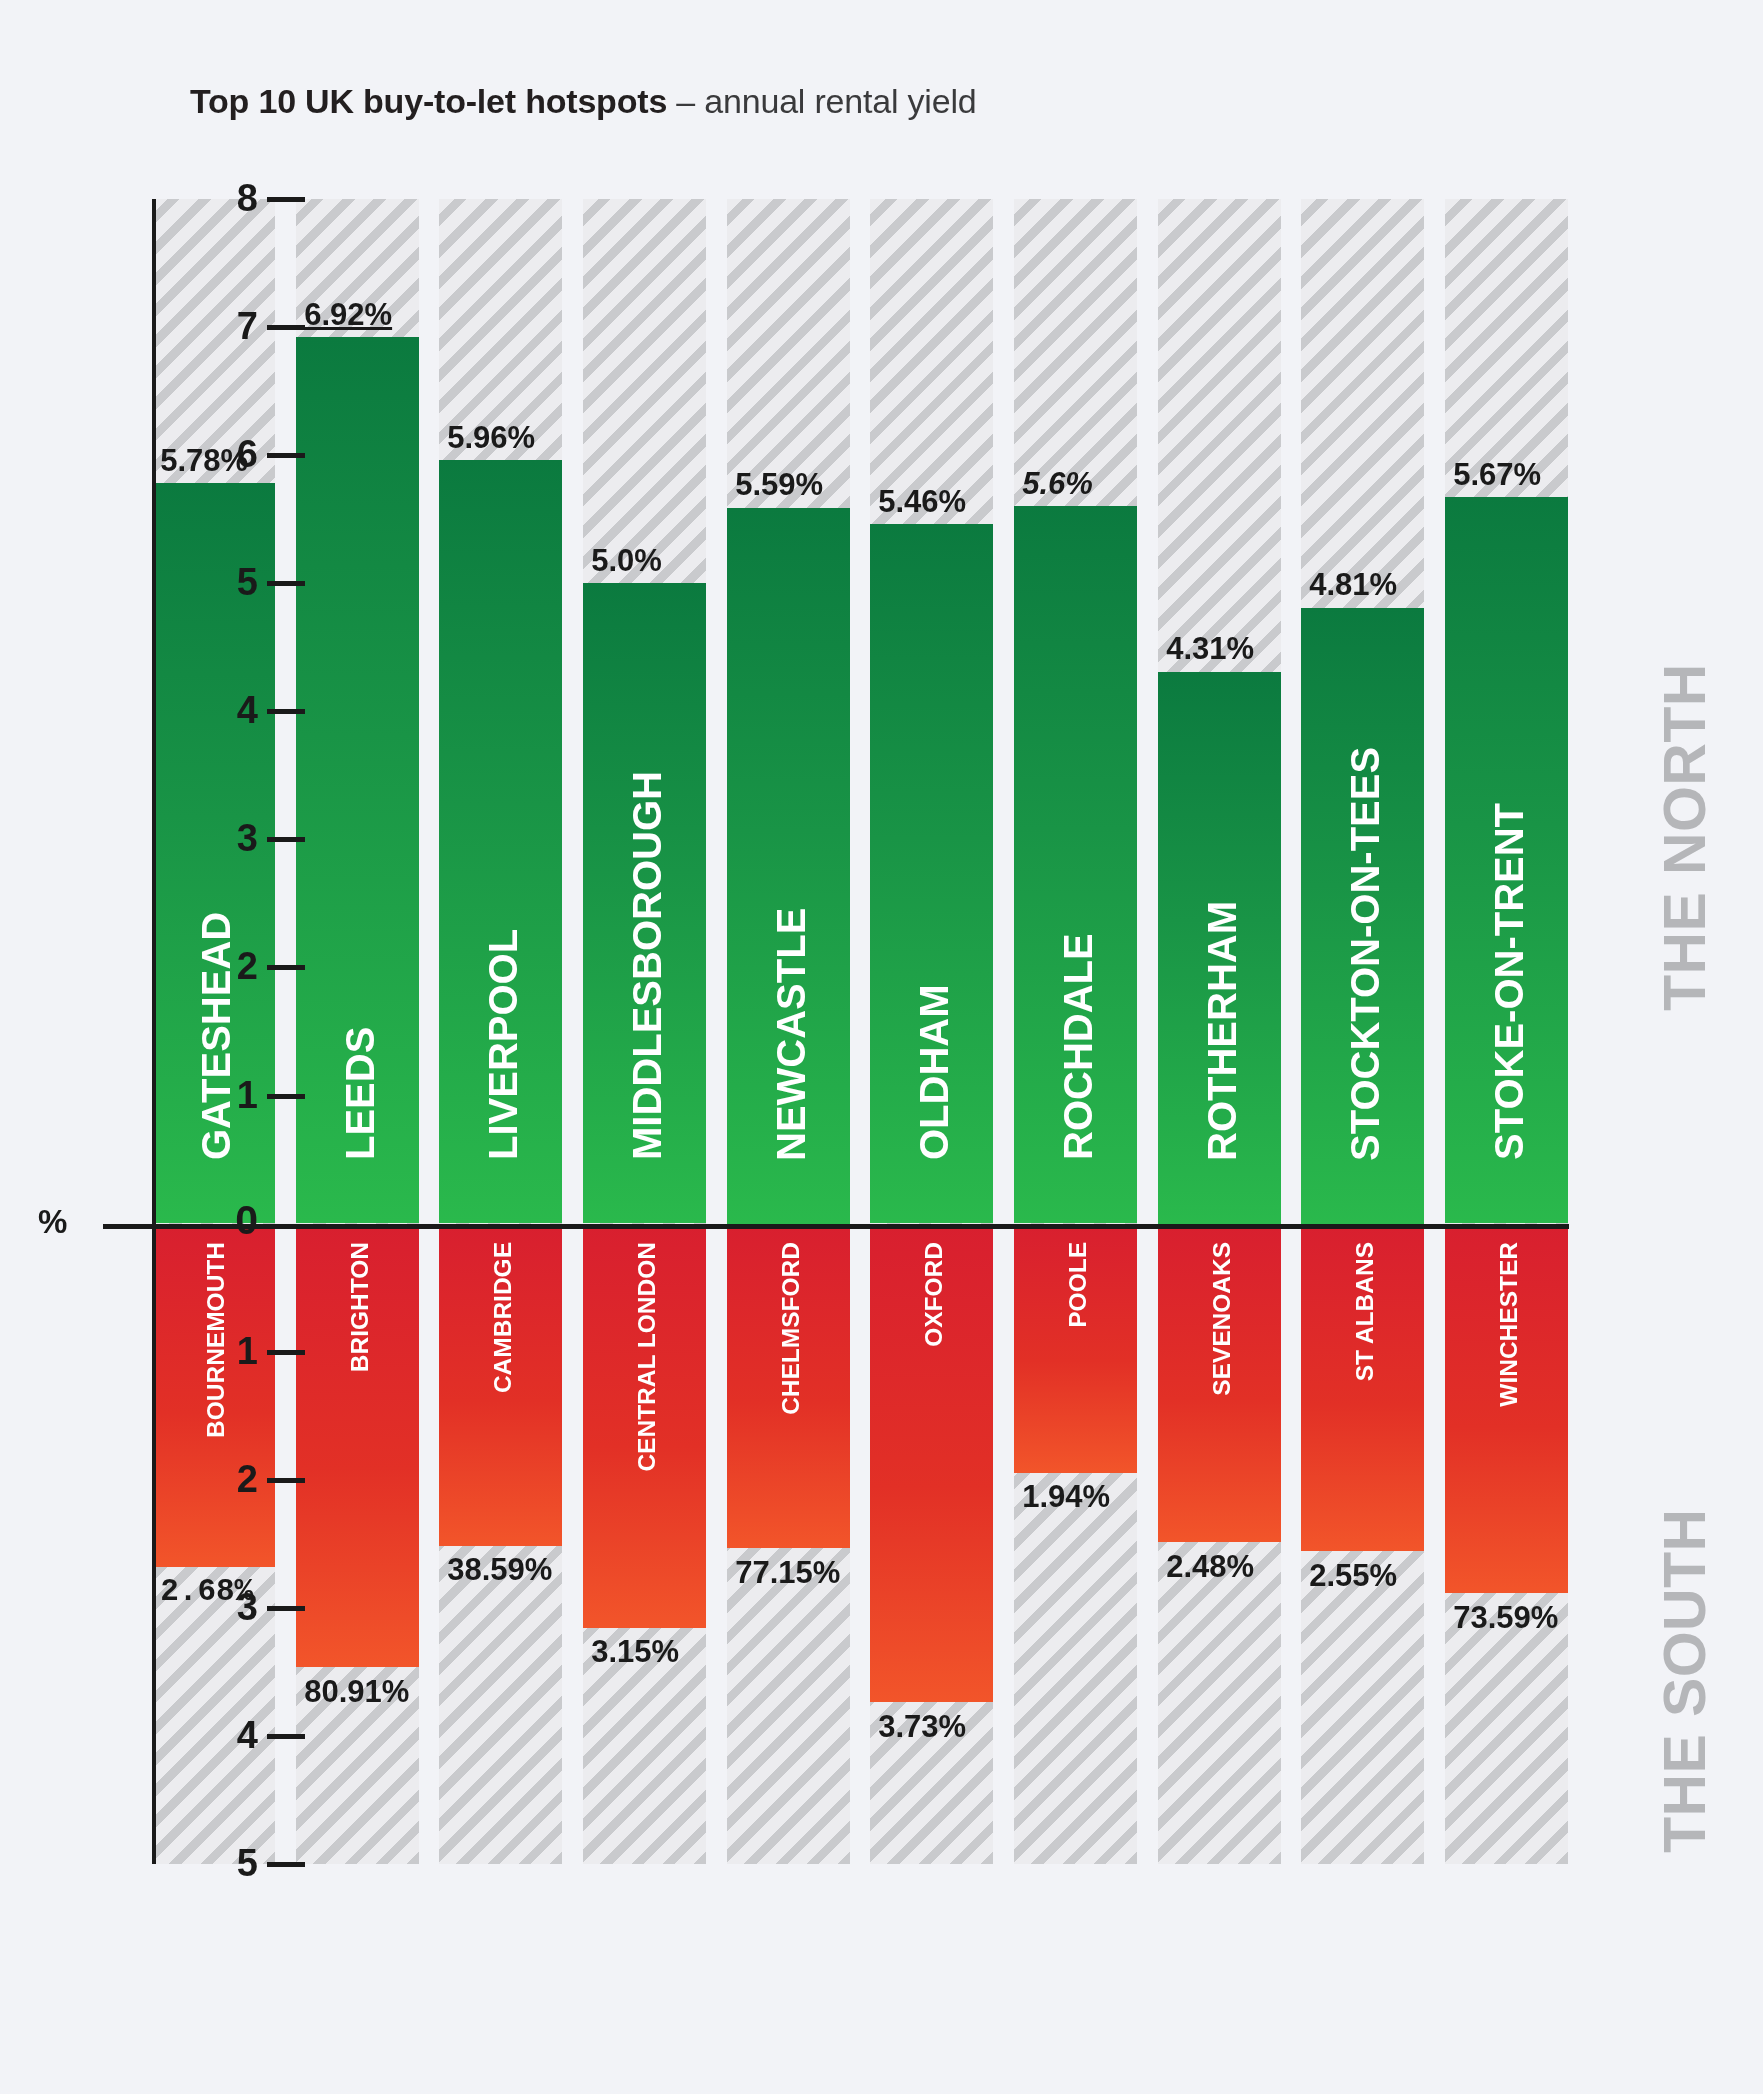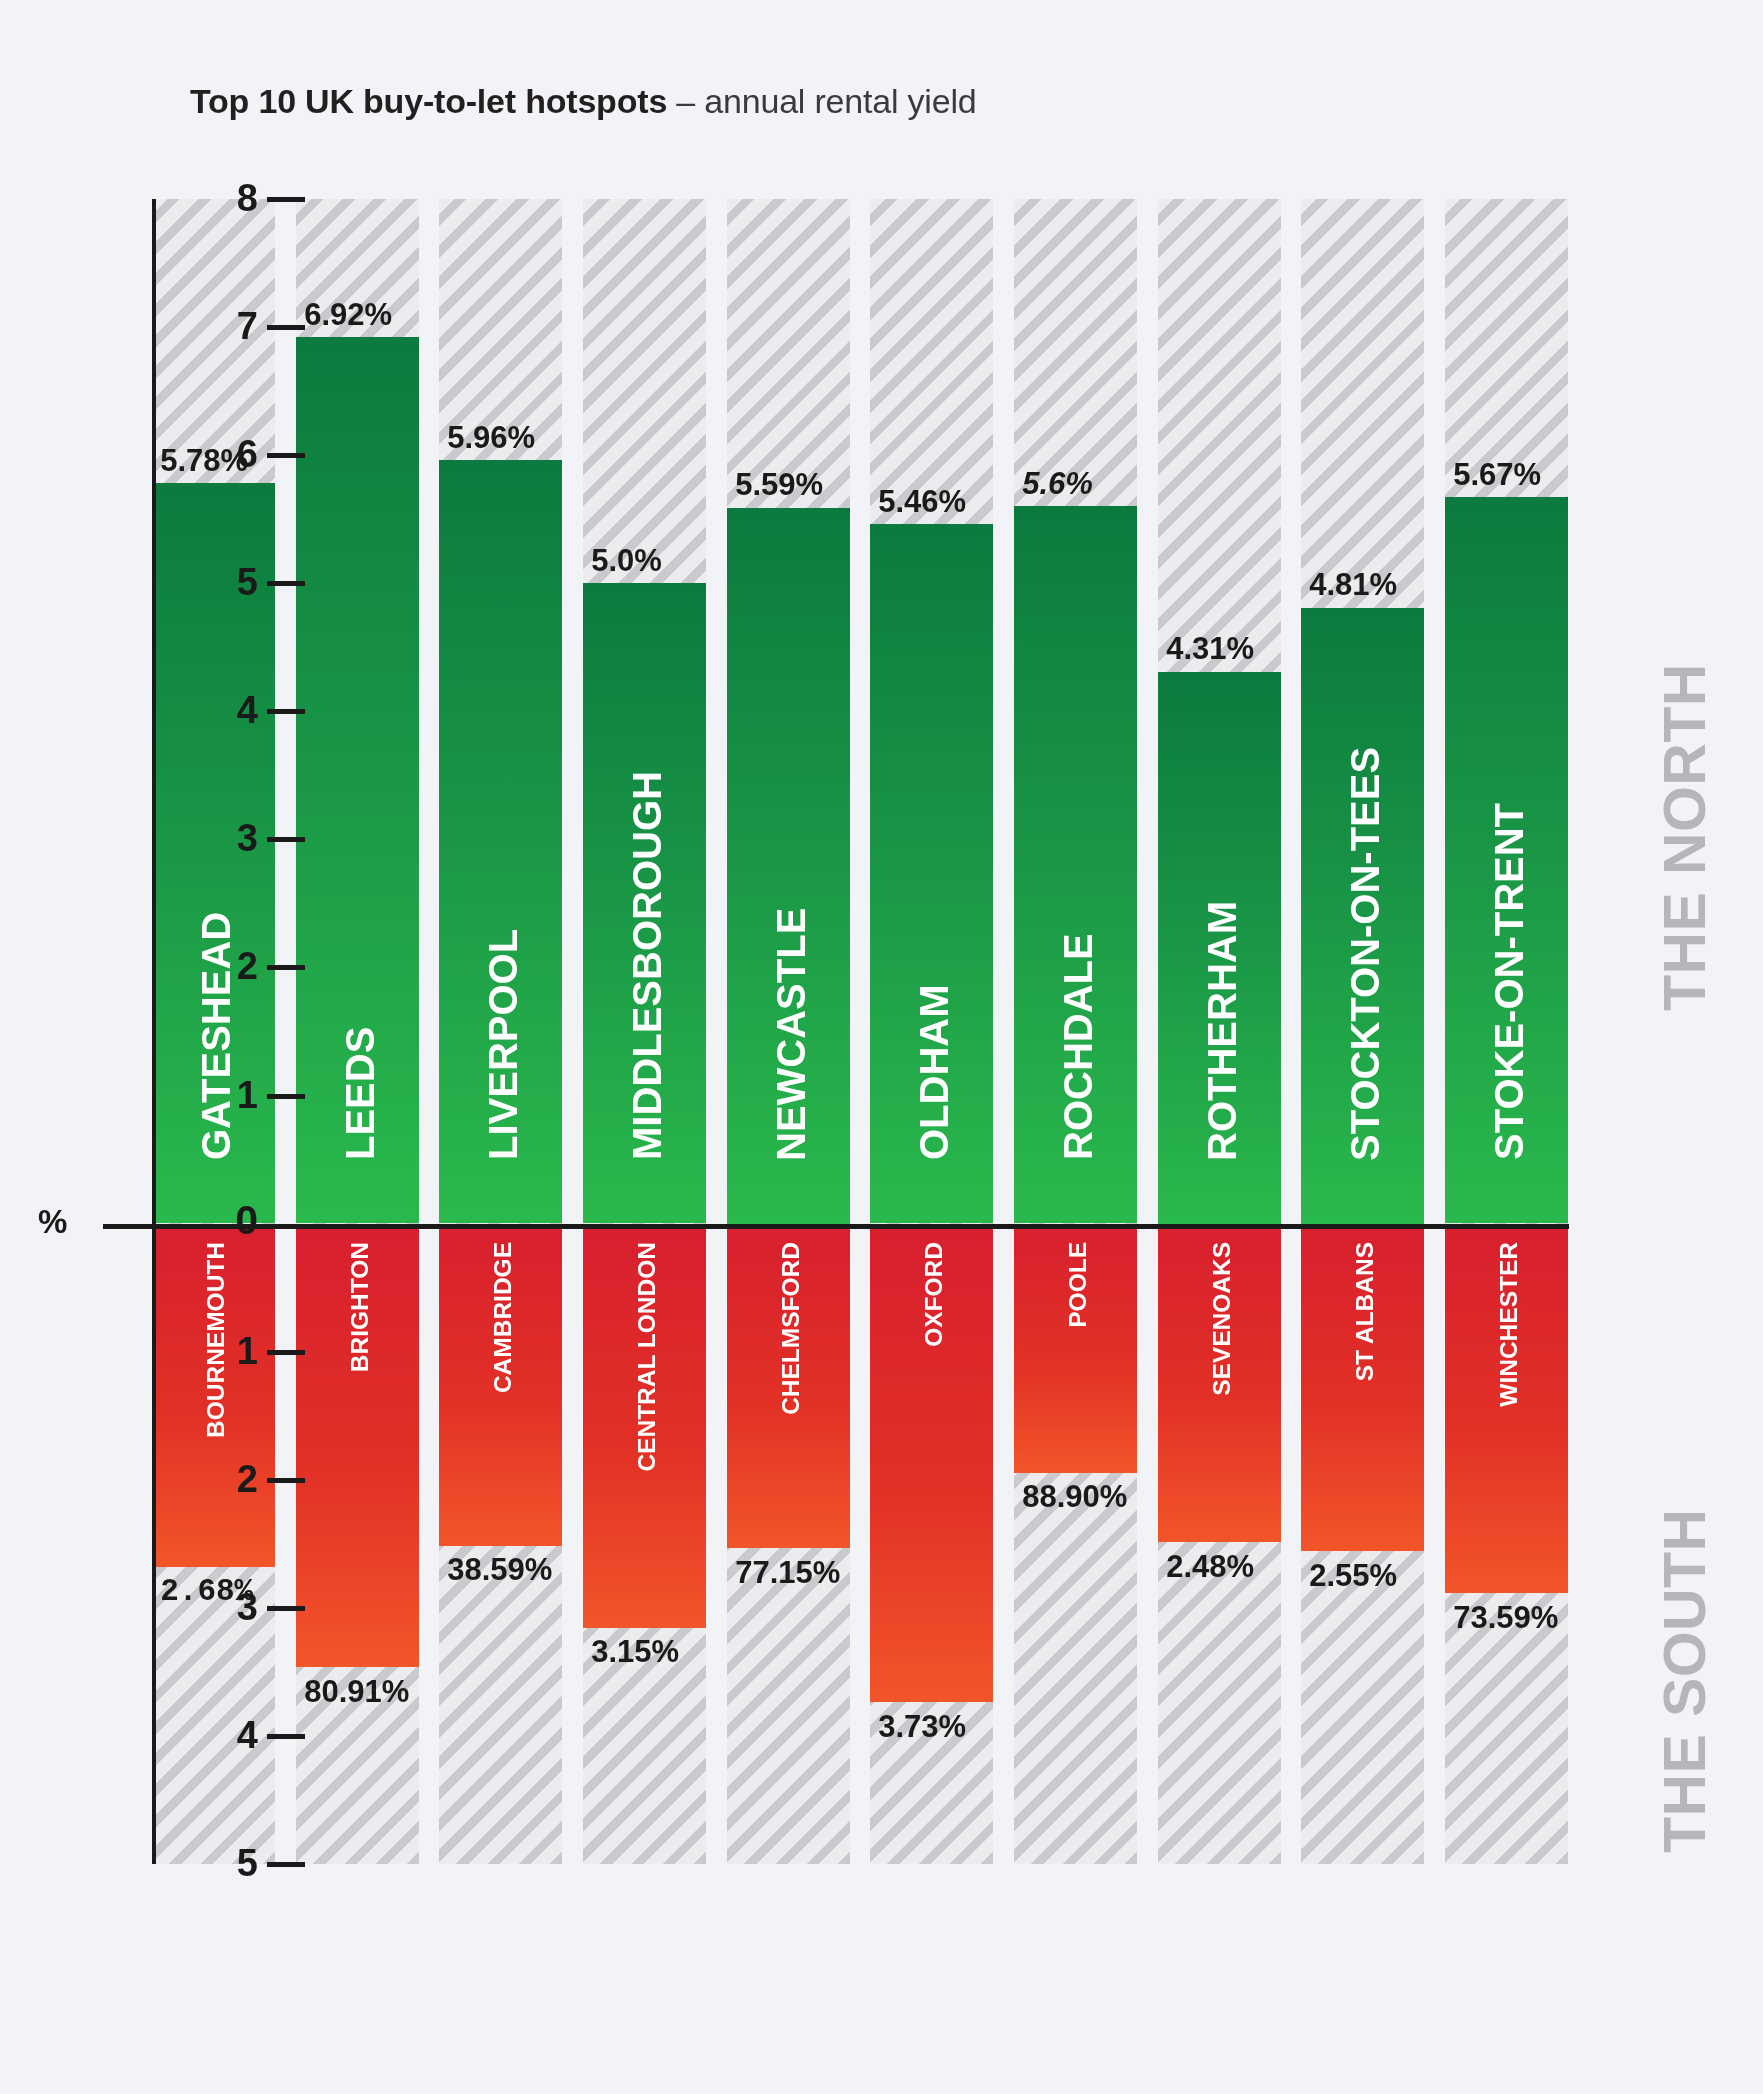--- a/index.html
+++ b/index.html
@@ -269,21 +269,21 @@
             <div class="bar-name down">BOURNEMOUTH</div>
           </div>
           <div class="value-label" style="top: 1376px; font-family: Liberation Mono, monospace;">2.68%</div>
         </div>
         <div class="col" style="left: 144px;">
           <div class="hatch top" style="top: 0px; height: 1025px;"></div>
           <div class="hatch bottom" style="top: 1025px; height: 640px;"></div>
           <div class="bar up" style="top: 138px; height: 886px;">
             <div class="bar-name up">LEEDS</div>
           </div>
-          <div class="value-label" style="top: 99px;">6.92%</div>
+          <div class="value-label" style="top: 99px; text-decoration: underline;">6.92%</div>
           <div class="bar down" style="top: 1025px; height: 443px;">
             <div class="bar-name down">BRIGHTON</div>
           </div>
           <div class="value-label" style="top: 1476px;">80.91%</div>
         </div>
         <div class="col" style="left: 287px;">
           <div class="hatch top" style="top: 0px; height: 1025px;"></div>
           <div class="hatch bottom" style="top: 1025px; height: 640px;"></div>
           <div class="bar up" style="top: 261px; height: 763px;">
             <div class="bar-name up">LIVERPOOL</div>
@@ -333,21 +333,21 @@
         <div class="col" style="left: 862px;">
           <div class="hatch top" style="top: 0px; height: 1025px;"></div>
           <div class="hatch bottom" style="top: 1025px; height: 640px;"></div>
           <div class="bar up" style="top: 307px; height: 717px;">
             <div class="bar-name up">ROCHDALE</div>
           </div>
           <div class="value-label" style="top: 268px; font-style: italic;">5.6%</div>
           <div class="bar down" style="top: 1025px; height: 249px;">
             <div class="bar-name down">POOLE</div>
           </div>
-          <div class="value-label" style="top: 1281px;">88.90%</div>
+          <div class="value-label" style="top: 1281px;">1.94%</div>
         </div>
         <div class="col" style="left: 1006px;">
           <div class="hatch top" style="top: 0px; height: 1025px;"></div>
           <div class="hatch bottom" style="top: 1025px; height: 640px;"></div>
           <div class="bar up" style="top: 473px; height: 552px;">
             <div class="bar-name up">ROTHERHAM</div>
           </div>
           <div class="value-label" style="top: 433px;">4.31%</div>
           <div class="bar down" style="top: 1025px; height: 318px;">
             <div class="bar-name down">SEVENOAKS</div>

